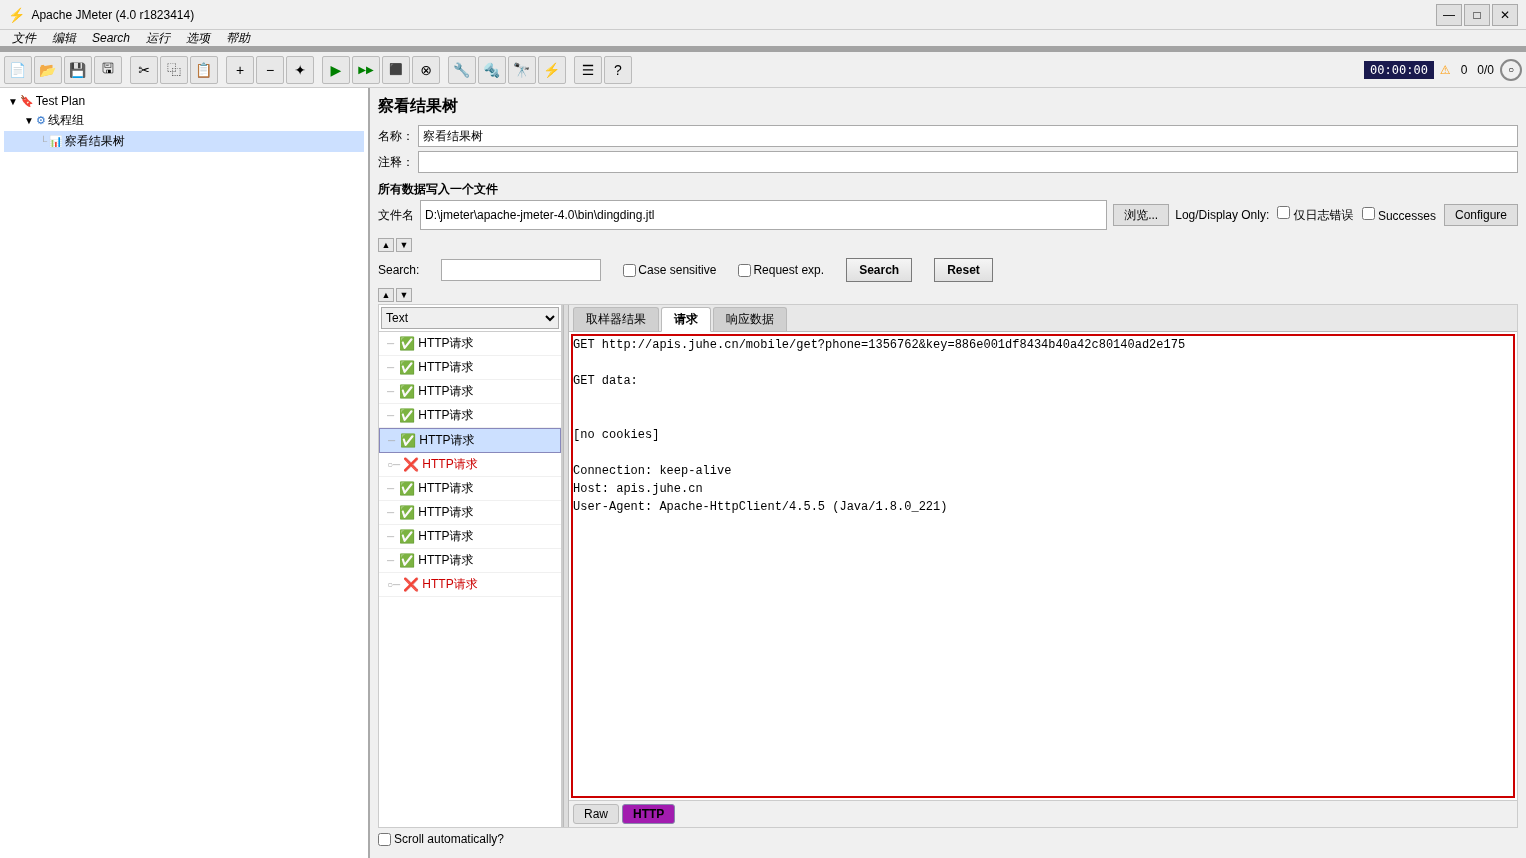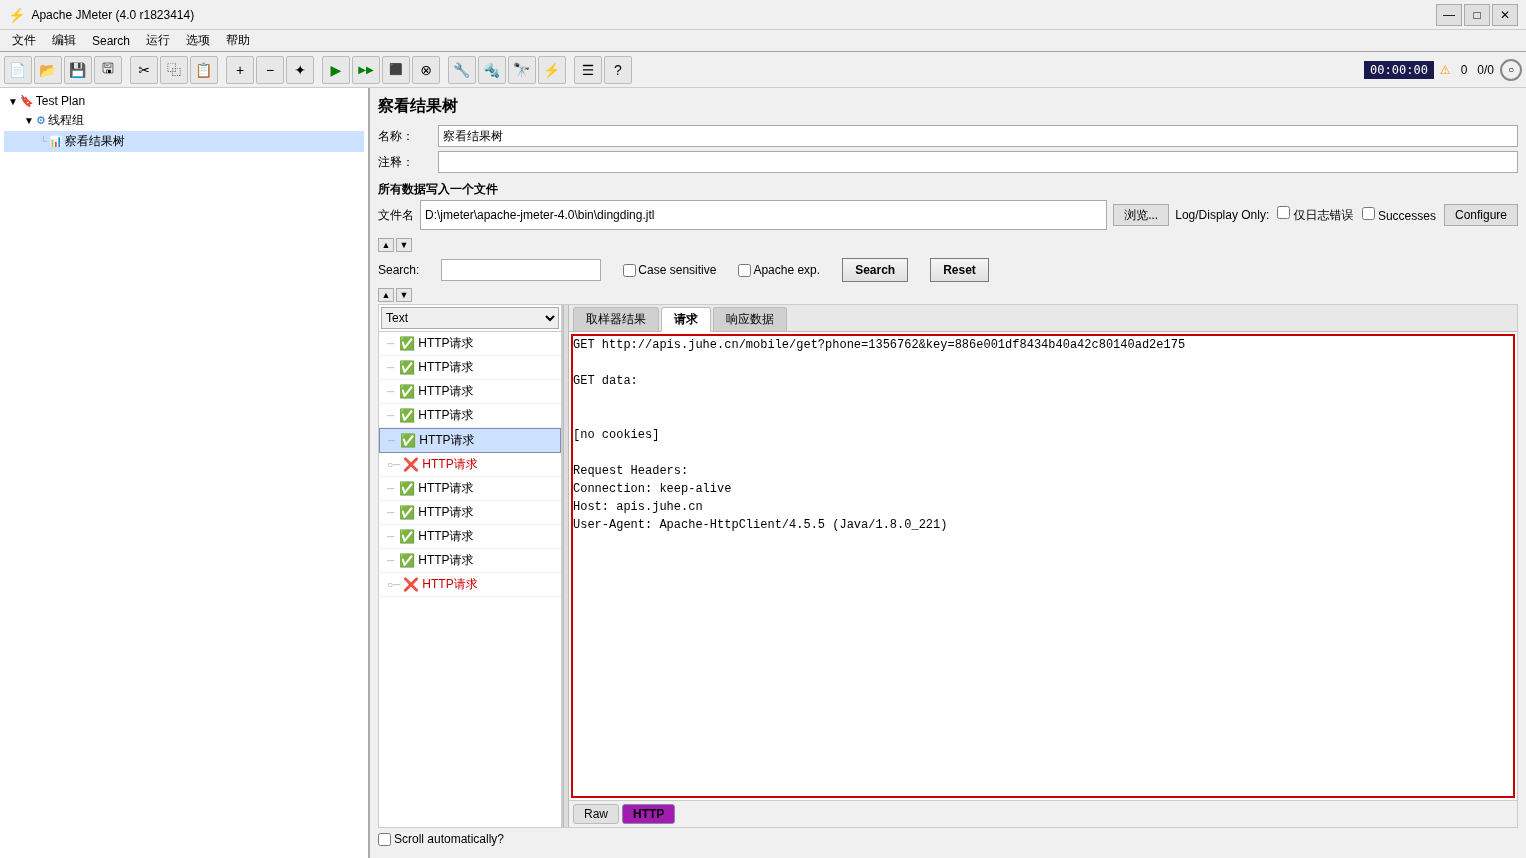--- a/index.html
+++ b/index.html
@@ -25,21 +25,22 @@
       cursor: pointer; font-size: 12px;
     }
 
     
     #menu-bar {
       background: #f0f0f0;
       height: 22px;
       display: flex;
       align-items: center;
       padding: 0 4px;
-      border-bottom: 1px solid #a3a3a3;
+      border-bottom: 6px solid #a3a3a3;
+      font-style: italic;
     }
     .menu-item {
       padding: 2px 8px;
       cursor: pointer;
       font-size: 12px;
     }
 
     
     #toolbar {
       background: #f0f0f0;
@@ -122,21 +123,21 @@
     .panel-title {
       font-size: 16px;
       font-weight: bold;
       margin-bottom: 8px;
     }
 
     .form-row {
       display: flex;
       align-items: center;
       margin-bottom: 4px;
-      gap: 20px;
+      gap: 0;
     }
     .form-label { font-size: 12px; min-width: 40px; }
     .form-input {
       flex: 1;
       height: 22px;
       border: 1px solid #aaa;
       padding: 1px 4px;
       font-size: 12px;
     }
 
@@ -451,21 +452,21 @@
 
       <div class="search-bar">
         <span class="form-label">Search:</span>
         <input class="search-input" type="text" style="">
         <label class="search-check">
           <input type="checkbox" style="">
           <span>Case sensitive</span>
         </label>
         <label class="search-check">
           <input type="checkbox" style="">
-          <span>Apache exp.</span>
+          <span>Request exp.</span>
         </label>
         <button class="search-btn">Search</button>
         <button class="search-btn">Reset</button>
       </div>
 
       <div class="scroll-arrows">
         <div class="arrow-btn">▲</div>
         <div class="arrow-btn">▼</div>
       </div>
 
@@ -552,21 +553,20 @@
           </div>
 
           <div class="content-area">
             <div class="content-line">GET http://apis.juhe.cn/mobile/get?phone=1356762&amp;key=886e001df8434b40a42c80140ad2e175</div>
             <div class="content-line">&nbsp;</div>
             <div class="content-line">GET data:</div>
             <div class="content-line">&nbsp;</div>
             <div class="content-line">&nbsp;</div>
             <div class="content-line">[no cookies]</div>
             <div class="content-line">&nbsp;</div>
-            <div class="content-line">Request Headers:</div>
             <div class="content-line">Connection: keep-alive</div>
             <div class="content-line">Host: apis.juhe.cn</div>
             <div class="content-line">User-Agent: Apache-HttpClient/4.5.5 (Java/1.8.0_221)</div>
           </div>
 
           <div class="format-bar">
             <div class="fmt-tab">Raw</div>
             <div class="fmt-tab active">HTTP</div>
           </div>
         </div>

